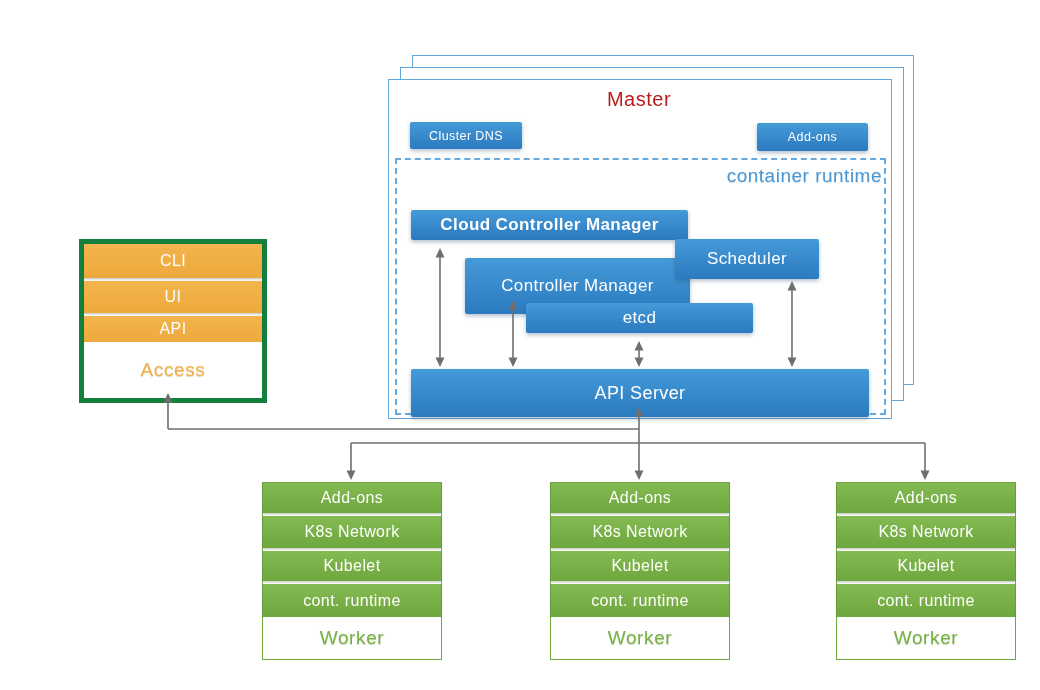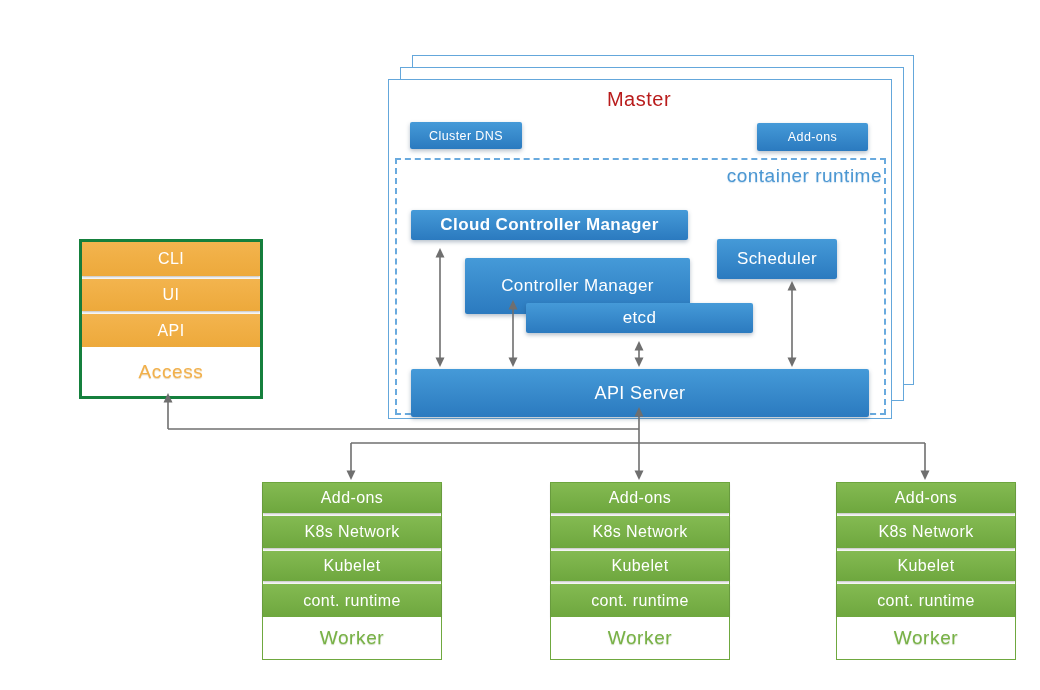--- a/index.html
+++ b/index.html
@@ -47,21 +47,21 @@
     font-size:17px;
     letter-spacing:0.4px;
   }
   .blue-box.small{font-size:12.5px;}
   
   .stack{
     position:absolute;
     display:flex;flex-direction:column;
     background:#ffffff;
   }
-  .stack.orange{border:3px solid #15803d;}
+  .stack.orange{border:5px solid #15803d;}
   .stack.green{border:1px solid #6fa83f;}
   .stack-row{
     display:flex;align-items:center;justify-content:center;
     color:#ffffff;
     font-size:16px;
     letter-spacing:0.4px;
     box-shadow:0 1px 2px rgba(60,60,60,0.35);
   }
   .stack.orange .stack-row{background:linear-gradient(180deg,#f3b44e 0%,#eda93b 100%);}
   .stack.green  .stack-row{background:linear-gradient(180deg,#84ba52 0%,#6ea73e 100%);}
@@ -95,30 +95,30 @@
   <div class="master-title" style="left:388px;top:88px;width:502px;">Master</div>
 
   <div class="blue-box small" style="left:410px;top:122px;width:112px;height:27px;">Cluster DNS</div>
   <div class="blue-box small" style="left:757px;top:123px;width:111px;height:28px;">Add-ons</div>
 
   <div class="dashed-box" style="left:395px;top:158px;width:487px;height:253px;"></div>
   <div class="cr-title" style="left:395px;top:165px;width:487px;">container runtime</div>
 
   <div class="blue-box" style="left:411px;top:210px;width:277px;height:30px;font-weight:bold;">Cloud Controller Manager</div>
   <div class="blue-box" style="left:465px;top:258px;width:225px;height:56px;">Controller Manager</div>
-  <div class="blue-box" style="left:717px;top:239px;width:120px;height:40px;">Scheduler</div>
+  <div class="blue-box" style="left:675px;top:239px;width:144px;height:40px;">Scheduler</div>
   <div class="blue-box" style="left:526px;top:303px;width:227px;height:30px;">etcd</div>
   <div class="blue-box" style="left:411px;top:369px;width:458px;height:48px;font-size:18px;">API Server</div>
 
   <div class="stack orange" style="left:79px;top:239px;width:178px;height:154px;">
     <div class="stack-row" style="height:34px;">CLI</div>
     <div class="stack-gap"></div>
     <div class="stack-row" style="height:32px;">UI</div>
     <div class="stack-gap"></div>
-    <div class="stack-row" style="height:33px;">API</div>
+    <div class="stack-row" style="height:26px;">API</div>
     <div class="stack-footer">Access</div>
   </div>
 
   <div class="stack green" style="left:262px;top:482px;width:178px;height:176px;">
     <div class="stack-row" style="height:30px;">Add-ons</div>
     <div class="stack-gap"></div>
     <div class="stack-row" style="height:32px;">K8s Network</div>
     <div class="stack-gap"></div>
     <div class="stack-row" style="height:30px;">Kubelet</div>
     <div class="stack-gap"></div>

